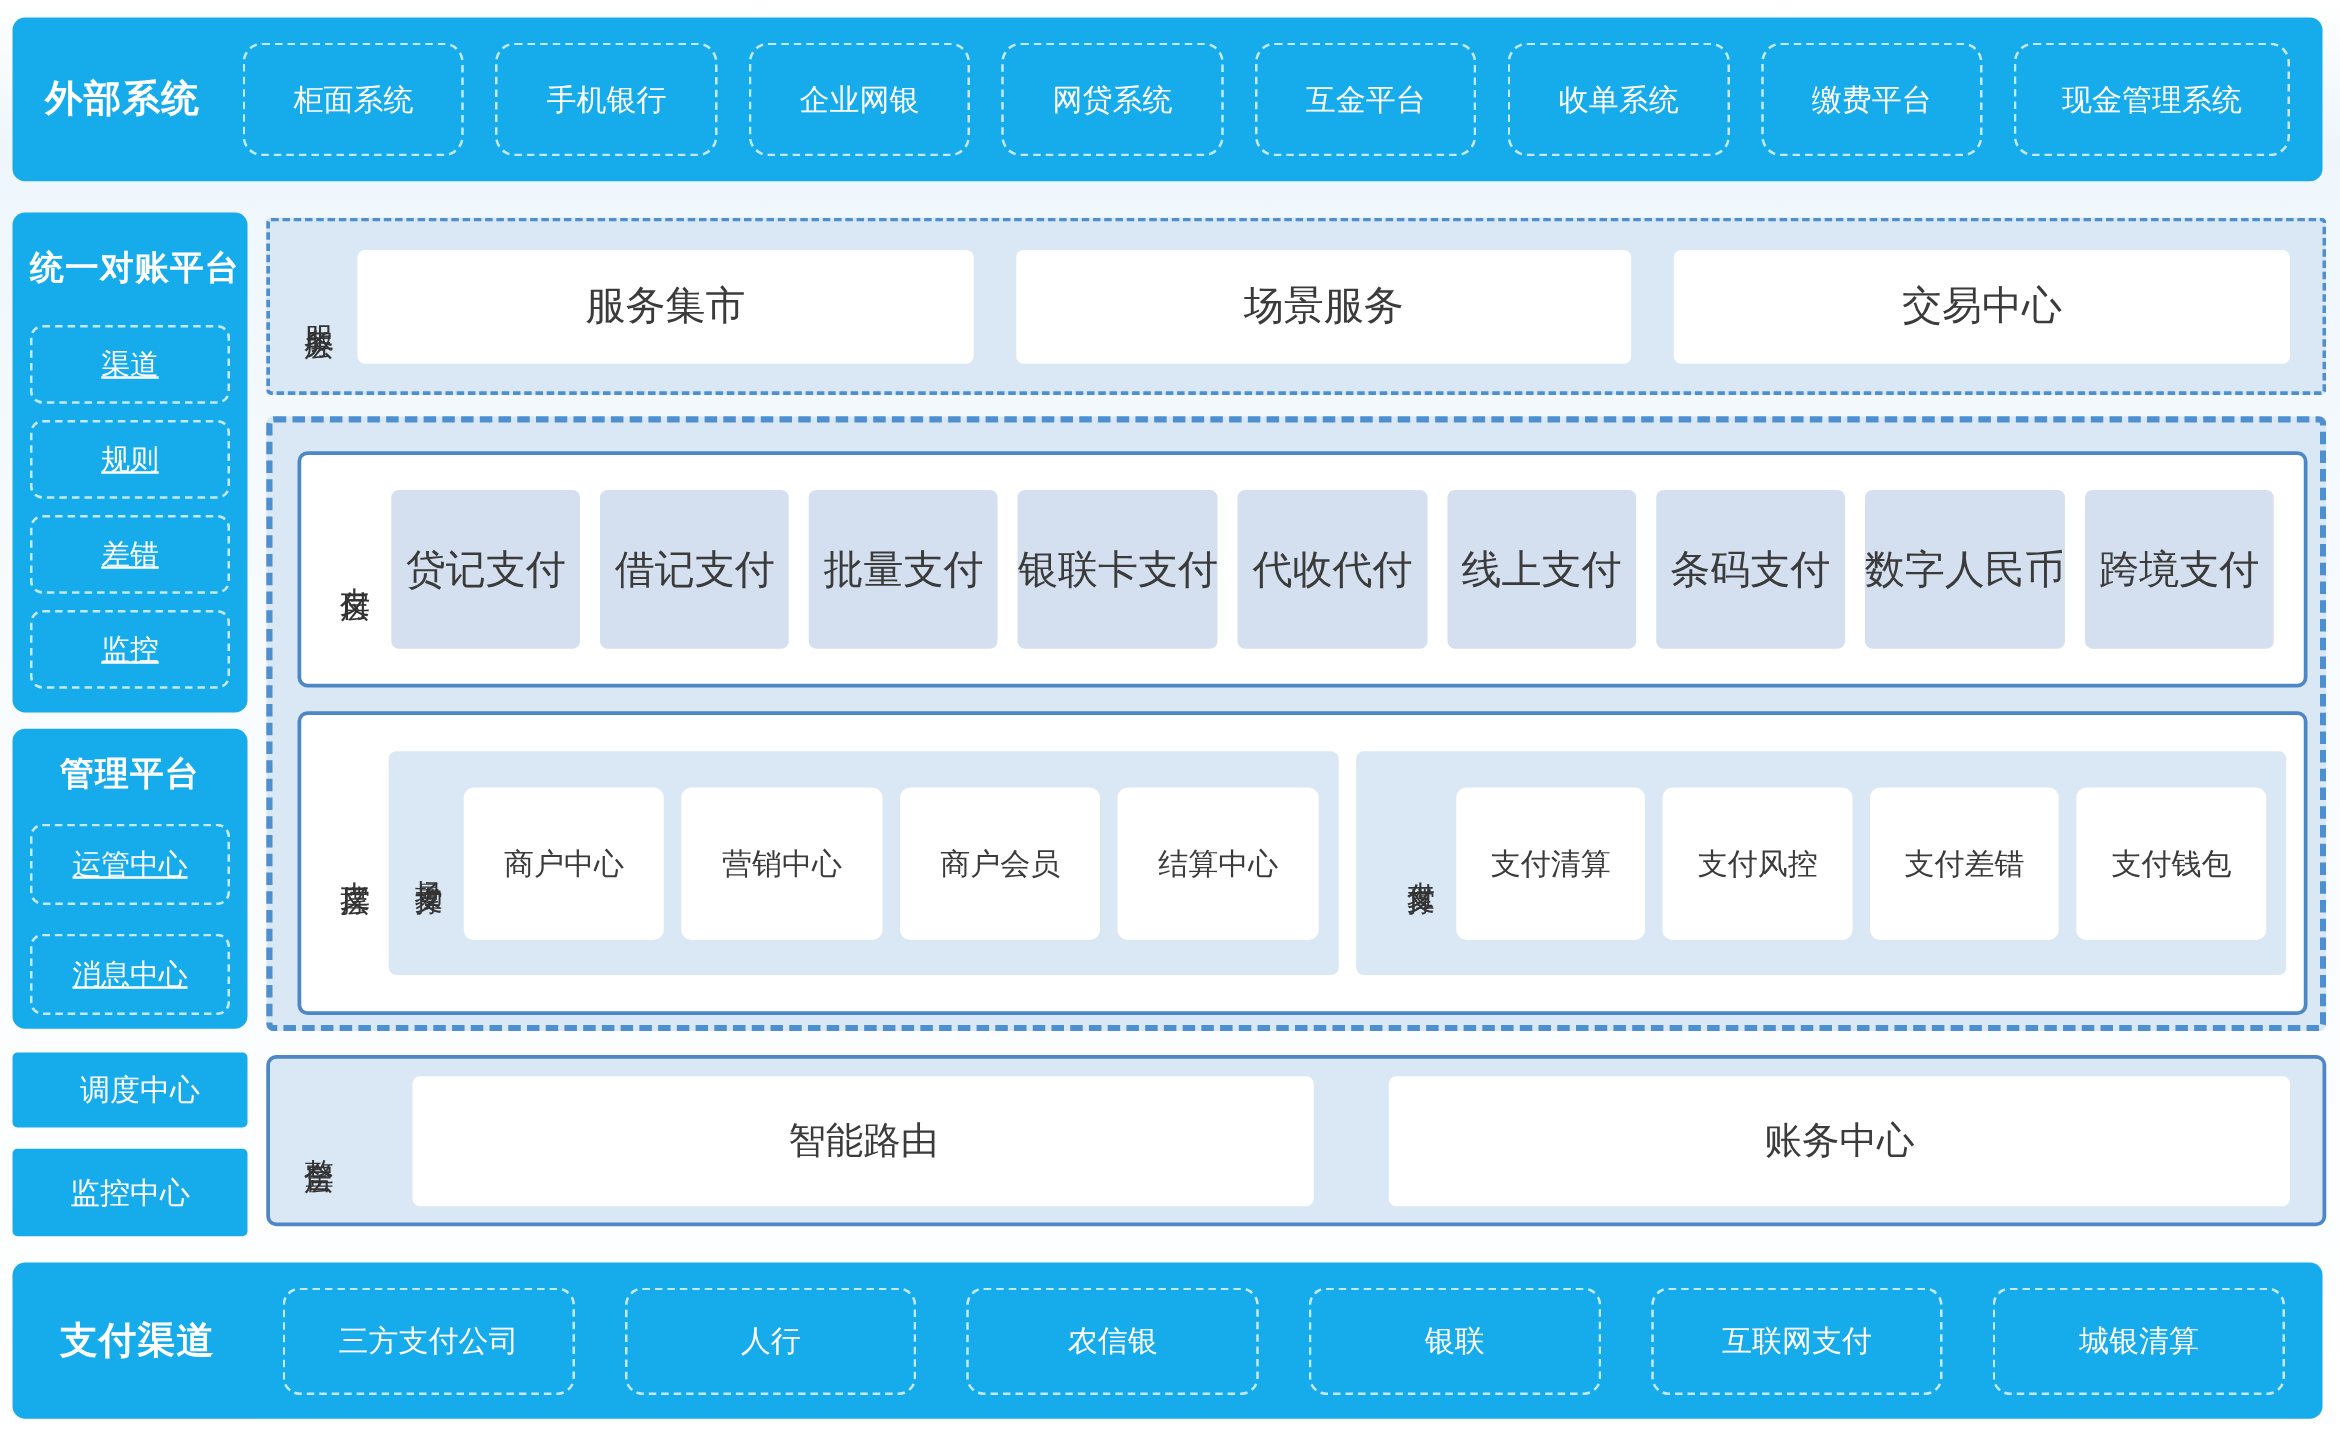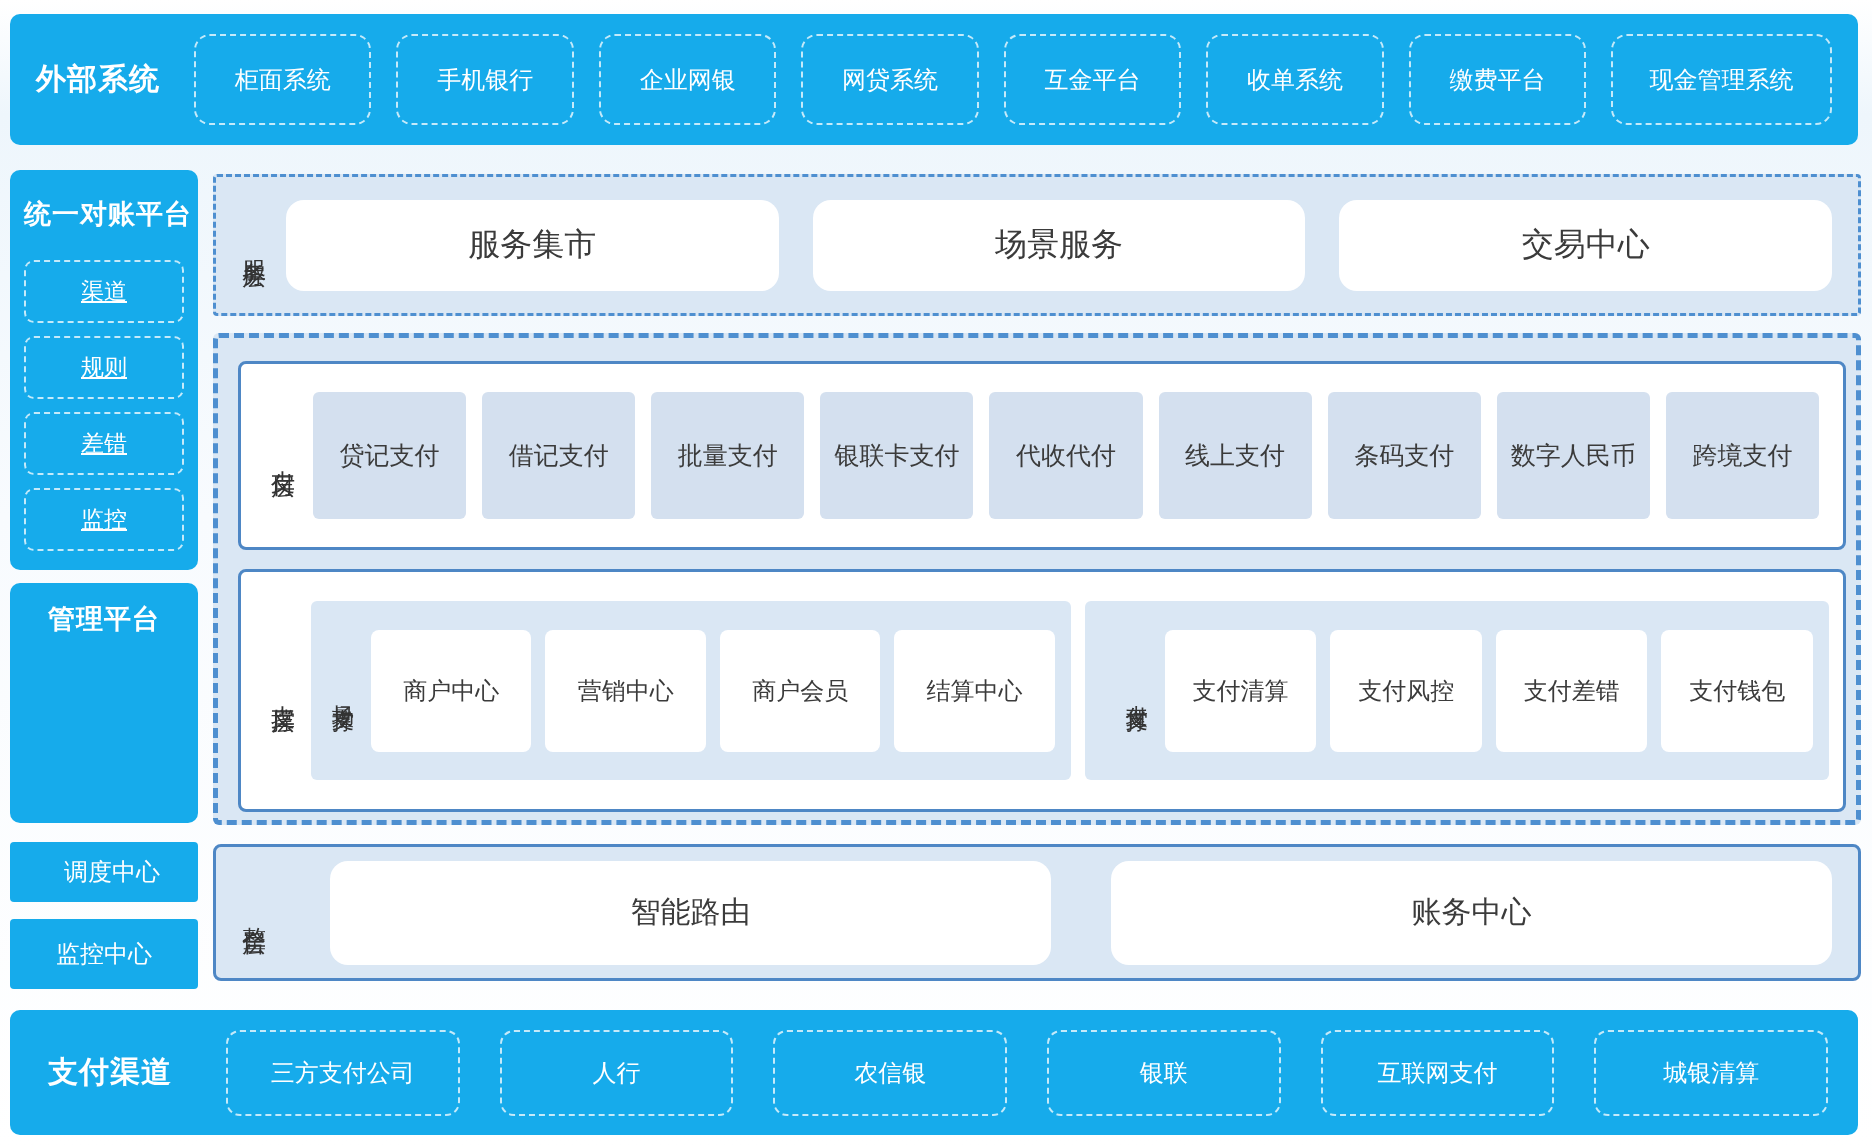--- a/index.html
+++ b/index.html
@@ -47,21 +47,21 @@
   .solo2{left:10px;top:919px;height:70px;}
 
   
   .vlabel{
     writing-mode:vertical-rl;text-orientation:upright;
     font-size:24px;color:#333;letter-spacing:3px;line-height:1;
     display:flex;align-items:center;justify-content:center;flex:none;
   }
   .panel-blue{background:var(--panel-blue,#dae7f4);}
   .white-box{
-    background:#fff;border-radius:18px;display:flex;align-items:center;justify-content:center;
+    background:#fff;border-radius:6px;display:flex;align-items:center;justify-content:center;
     color:var(--text-dark,#3b3b3b);
   }
 
   .service{
     left:213px;top:174px;width:1648px;height:142px;
     border:3px dashed var(--dash-blue,#4e8fd0);border-radius:4px;
     display:flex;align-items:center;padding-left:16px;
   }
   .service .vlabel{width:44px;}
   .service .row{flex:1;display:flex;gap:34px;margin:0 26px 0 10px;}
@@ -75,21 +75,21 @@
     position:absolute;left:20px;width:1608px;background:#fff;
     border:3px solid var(--border-blue,#4e87c5);border-radius:8px;
     display:flex;align-items:center;padding-left:20px;
   }
   .pay{top:23px;height:189px;}
   .pay .vlabel{width:44px;}
   .pay .row{flex:1;display:flex;gap:16px;margin:0 24px 0 8px;}
   .pay-item{
     flex:1;height:127px;background:var(--item-blue,#d4e0ef);border-radius:6px;
     display:flex;align-items:center;justify-content:center;
-    font-size:25px;color:var(--text-dark,#3b3b3b);white-space:nowrap;
+    font-size:32px;color:var(--text-dark,#3b3b3b);white-space:nowrap;
   }
   .support{top:231px;height:243px;}
   .support .vlabel{width:44px;}
   .support .groups{flex:1;display:flex;gap:14px;margin:0 14px 0 6px;}
   .group{
     border-radius:6px;height:179px;display:flex;align-items:center;padding-left:12px;
   }
   .group.g1{flex:1.05;}
   .group.g2{flex:1;padding-left:32px;}
   .group .vlabel{width:40px;font-size:22px;letter-spacing:2px;}
@@ -129,20 +129,25 @@
 
   <div class="dash-item">渠道</div>
       <div class="dash-item">规则</div>
       <div class="dash-item">差错</div>
       <div class="dash-item">监控</div>
     </div>
 </div>
 
 <div class="abs blue side-block mgmt">
   <div class="side-title">管理平台</div>
+  <div class="side-items">
+
+  <div class="dash-item">运管中心</div>
+      <div class="dash-item">消息中心</div>
+    </div>
 </div>
 
 <div class="abs blue solo solo1">调度中心</div>
 <div class="abs blue solo solo2">监控中心</div>
 
 <div class="abs panel-blue service">
   <div class="vlabel">服务层</div>
   <div class="row">
 
   <div class="white-box">服务集市</div>

